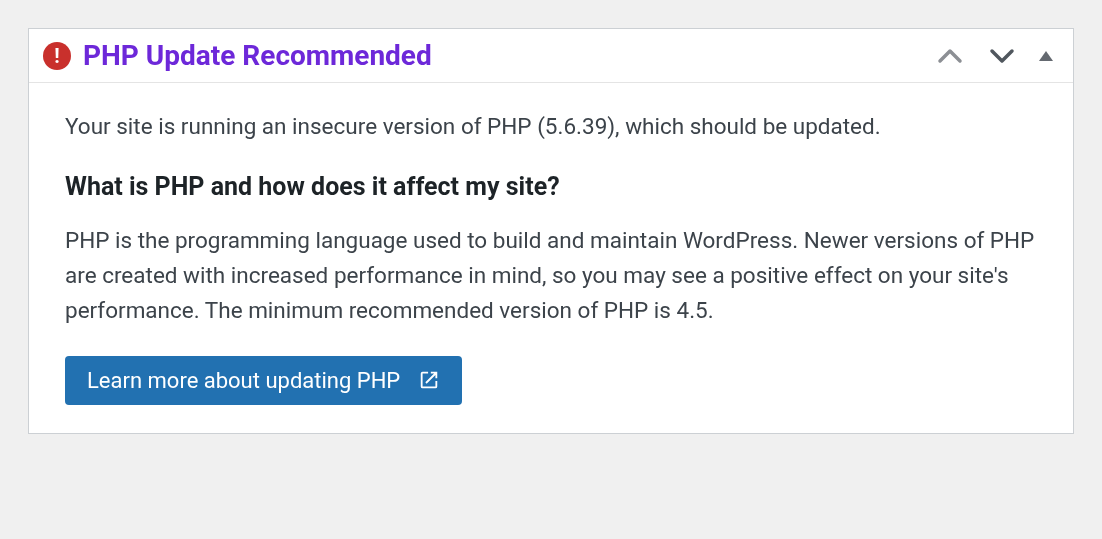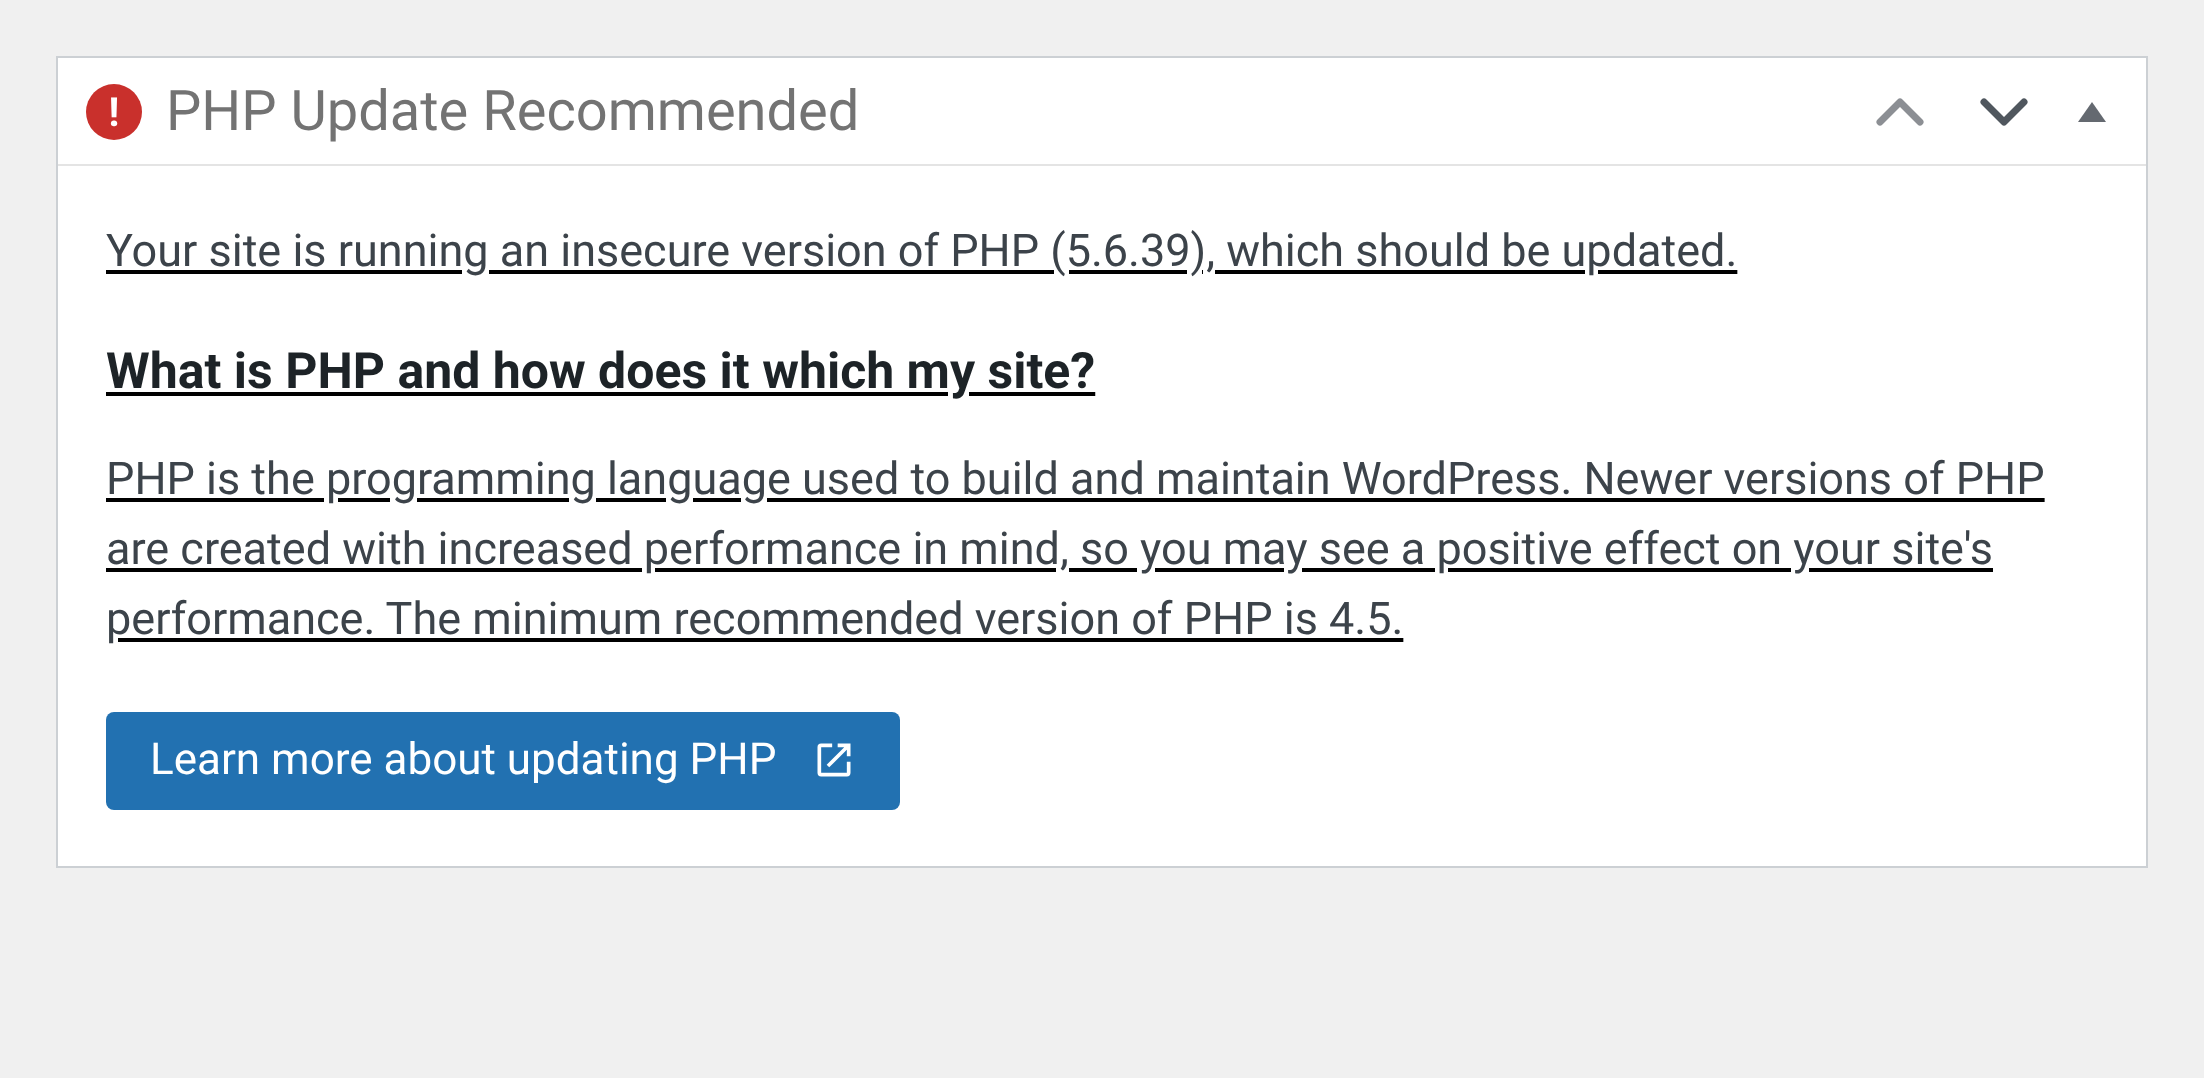--- a/index.html
+++ b/index.html
@@ -38,22 +38,22 @@
       color: #fff;
       display: flex;
       align-items: center;
       justify-content: center;
       font-weight: 700;
       font-size: 20px;
       flex-shrink: 0;
     }
     .panel-title {
       font-size: 28px;
-      font-weight: 400;
-      color: #737373;
+      font-weight: 700;
+      color: #6d28d9;
     }
     .panel-header-right {
       display: flex;
       align-items: center;
       gap: 18px;
     }
     .chevron-btn {
       background: none;
       border: none;
       cursor: pointer;
@@ -78,22 +78,21 @@
       display: flex;
       align-items: center;
       justify-content: center;
       color: #646970;
     }
     .caret-btn svg {
       width: 14px;
       height: 14px;
     }
     .panel-body {
-      padding: 26px 24px 28px 24px;
-      text-decoration: underline;
+      padding: 26px 24px 28px 36px;
     }
     .body-text {
       font-size: 22.5px;
       line-height: 1.55;
       color: #3c434a;
       margin-bottom: 28px;
     }
     .body-heading {
       font-size: 25px;
       font-weight: 700;
@@ -146,21 +145,21 @@
       </button>
       <button class="caret-btn" aria-label="Toggle panel">
         <svg viewBox="0 0 14 14">
           <polygon points="7,2 14,12 0,12" fill="currentColor"></polygon>
         </svg>
       </button>
     </div>
   </div>
   <div class="panel-body">
     <p class="body-text">Your site is running an insecure version of PHP (5.6.39), which should be updated.</p>
-    <h3 class="body-heading">What is PHP and how does it which my site?</h3>
+    <h3 class="body-heading">What is PHP and how does it affect my site?</h3>
     <p class="body-paragraph">PHP is the programming language used to build and maintain WordPress. Newer versions of PHP are created with increased performance in mind, so you may see a positive effect on your site's performance. The minimum recommended version of PHP is 4.5.</p>
     <button class="action-button">
       <span>Learn more about updating PHP</span>
       <svg viewBox="0 0 24 24">
         <path d="M19 19H5V5h6V3H5a2 2 0 0 0-2 2v14a2 2 0 0 0 2 2h14a2 2 0 0 0 2-2v-6h-2v6zM14 3v2h3.59L8 14.59 9.41 16 19 6.41V10h2V3h-7z" fill="currentColor"></path>
       </svg>
     </button>
   </div>
 </div>
 

